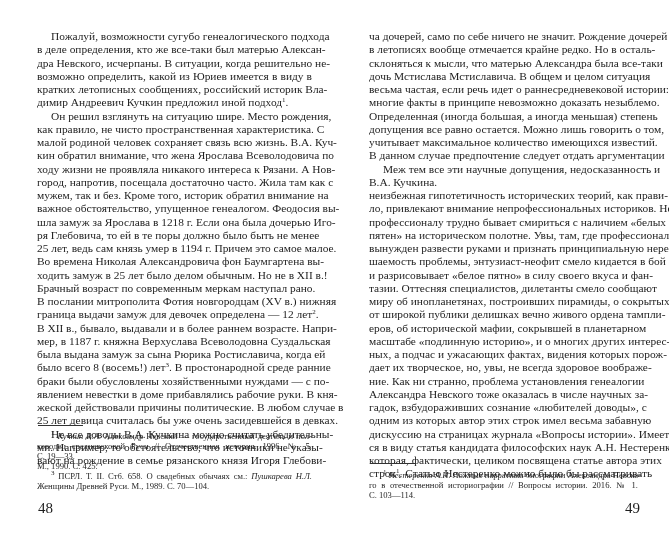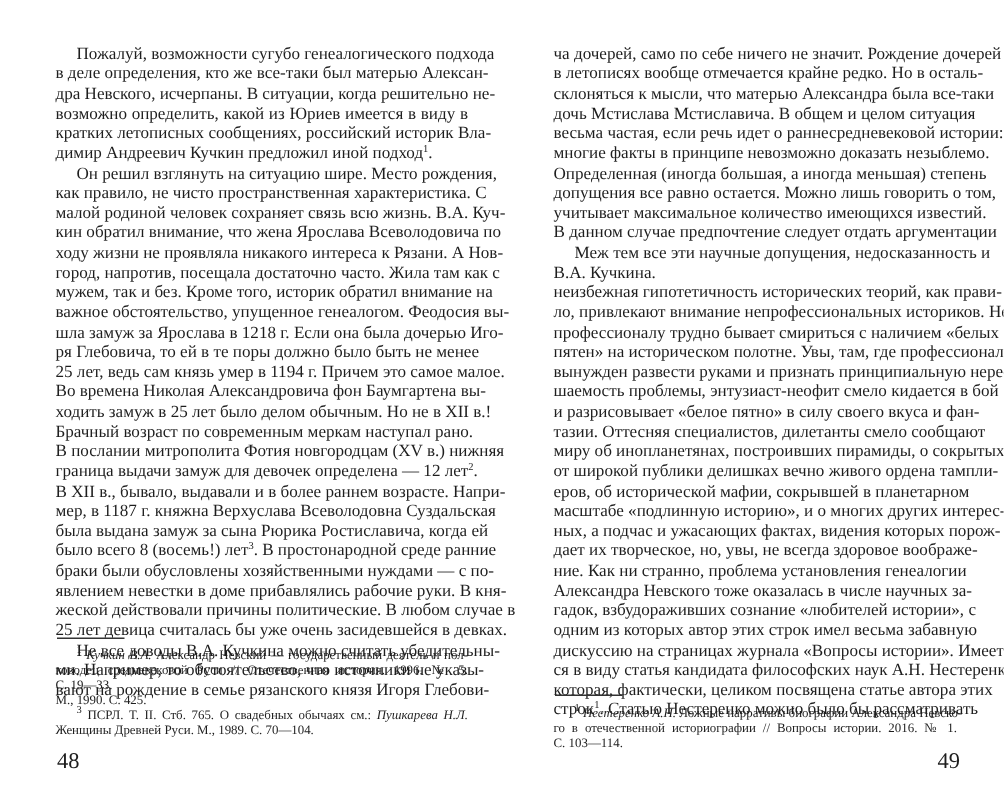--- a/index.html
+++ b/index.html
@@ -69,21 +69,21 @@
     <span class="line">вают на рождение в семье рязанского князя Игоря Глебови-</span>
   </div>
 
   <div class="fn-rule"></div>
 
   <div class="footnotes">
     <span class="fn-line indent"><sup>1</sup> <span class="it">Кучкин В.А.</span><span> Александр Невский — государственный деятель и пол-</span></span>
     <span class="fn-line">ководец средневековой Руси // Отечественная история. 1996. № 5.</span>
     <span class="fn-line last">С. 19—33.</span>
     <span class="fn-line last">М., 1990. С. 425.</span>
-    <span class="fn-line indent"><sup>3</sup><span> ПСРЛ. Т. II. Стб. 765. О свадебных обычаях см.: </span><span class="it">Пушкарева Н.Л.</span></span>
+    <span class="fn-line indent"><sup>3</sup><span> ПСРЛ. Т. II. Стб. 658. О свадебных обычаях см.: </span><span class="it">Пушкарева Н.Л.</span></span>
     <span class="fn-line last">Женщины Древней Руси. М., 1989. С. 70—104.</span>
   </div>
 
   <div class="page-num">48</div>
 </div>
 
 <div class="page" id="page-right">
   <div class="body-text">
     <span class="line">ча дочерей, само по себе ничего не значит. Рождение дочерей</span>
     <span class="line">в летописях вообще отмечается крайне редко. Но в осталь-</span>
@@ -106,21 +106,21 @@
     <span class="line">и разрисовывает «белое пятно» в силу своего вкуса и фан-</span>
     <span class="line">тазии. Оттесняя специалистов, дилетанты смело сообщают</span>
     <span class="line">миру об инопланетянах, построивших пирамиды, о сокрытых</span>
     <span class="line">от широкой публики делишках вечно живого ордена тампли-</span>
     <span class="line">еров, об исторической мафии, сокрывшей в планетарном</span>
     <span class="line">масштабе «подлинную историю», и о многих других интерес-</span>
     <span class="line">ных, а подчас и ужасающих фактах, видения которых порож-</span>
     <span class="line">дает их творческое, но, увы, не всегда здоровое воображе-</span>
     <span class="line">ние. Как ни странно, проблема установления генеалогии</span>
     <span class="line">Александра Невского тоже оказалась в числе научных за-</span>
-    <span class="line">гадок, взбудораживших сознание «любителей истории», с</span>
+    <span class="line">гадок, взбудораживших сознание «любителей доводы», с</span>
     <span class="line">одним из которых автор этих строк имел весьма забавную</span>
     <span class="line">дискуссию на страницах журнала «Вопросы истории». Имеет-</span>
     <span class="line">ся в виду статья кандидата философских наук А.Н. Нестеренко,</span>
     <span class="line">которая, фактически, целиком посвящена статье автора этих</span>
     <span class="line"><span>строк</span><sup>1</sup><span>. </span><span>Статью Нестеренко можно было бы рассматривать</span></span>
   </div>
 
   <div class="fn-rule"></div>
 
   <div class="footnotes">

